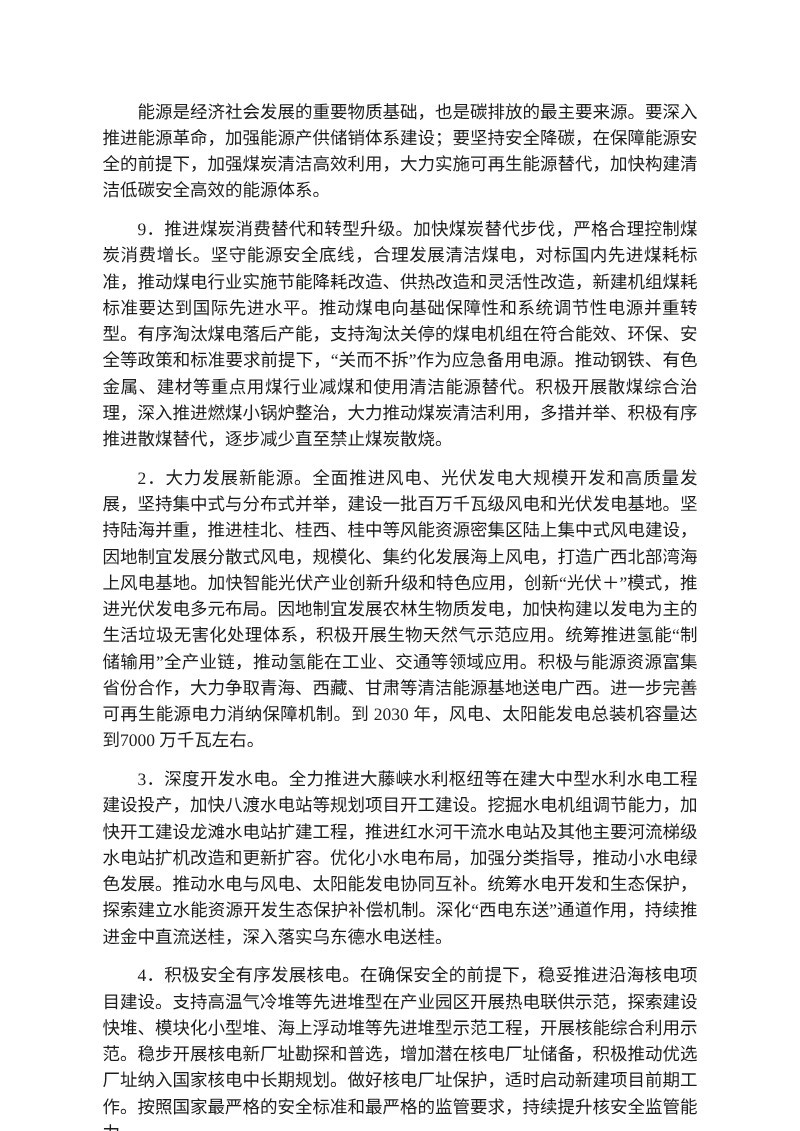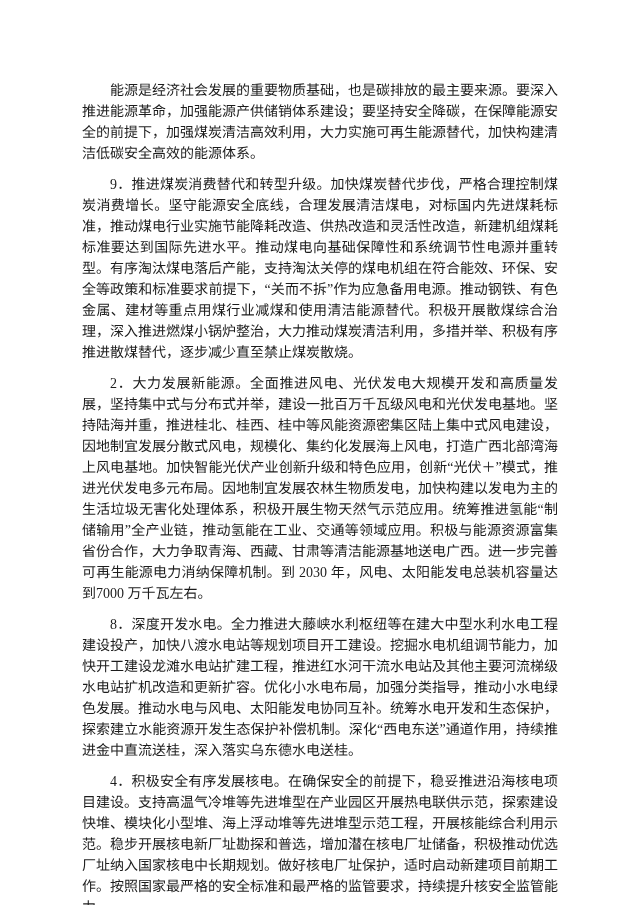--- a/index.html
+++ b/index.html
@@ -35,17 +35,17 @@
   }
 </style>
 </head>
 <body>
 
 <div class="page">
   <div class="doc">
     <p>能源是经济社会发展的重要物质基础，也是碳排放的最主要来源。要深入推进能源革命，加强能源产供储销体系建设；要坚持安全降碳，在保障能源安全的前提下，加强煤炭清洁高效利用，大力实施可再生能源替代，加快构建清洁低碳安全高效的能源体系。</p>
     <p>9．推进煤炭消费替代和转型升级。加快煤炭替代步伐，严格合理控制煤炭消费增长。坚守能源安全底线，合理发展清洁煤电，对标国内先进煤耗标准，推动煤电行业实施节能降耗改造、供热改造和灵活性改造，新建机组煤耗标准要达到国际先进水平。推动煤电向基础保障性和系统调节性电源并重转型。有序淘汰煤电落后产能，支持淘汰关停的煤电机组在符合能效、环保、安全等政策和标准要求前提下，“关而不拆”作为应急备用电源。推动钢铁、有色金属、建材等重点用煤行业减煤和使用清洁能源替代。积极开展散煤综合治理，深入推进燃煤小锅炉整治，大力推动煤炭清洁利用，多措并举、积极有序推进散煤替代，逐步减少直至禁止煤炭散烧。</p>
     <p>2．大力发展新能源。全面推进风电、光伏发电大规模开发和高质量发展，坚持集中式与分布式并举，建设一批百万千瓦级风电和光伏发电基地。坚持陆海并重，推进桂北、桂西、桂中等风能资源密集区陆上集中式风电建设，因地制宜发展分散式风电，规模化、集约化发展海上风电，打造广西北部湾海上风电基地。加快智能光伏产业创新升级和特色应用，创新“光伏＋”模式，推进光伏发电多元布局。因地制宜发展农林生物质发电，加快构建以发电为主的生活垃圾无害化处理体系，积极开展生物天然气示范应用。统筹推进氢能“制储输用”全产业链，推动氢能在工业、交通等领域应用。积极与能源资源富集省份合作，大力争取青海、西藏、甘肃等清洁能源基地送电广西。进一步完善可再生能源电力消纳保障机制。到 2030 年，风电、太阳能发电总装机容量达到7000 万千瓦左右。</p>
-    <p>8．深度开发水电。全力推进大藤峡水利枢纽等在建大中型水利水电工程建设投产，加快八渡水电站等规划项目开工建设。挖掘水电机组调节能力，加快开工建设龙滩水电站扩建工程，推进红水河干流水电站及其他主要河流梯级水电站扩机改造和更新扩容。优化小水电布局，加强分类指导，推动小水电绿色发展。推动水电与风电、太阳能发电协同互补。统筹水电开发和生态保护，探索建立水能资源开发生态保护补偿机制。深化“西电东送”通道作用，持续推进金中直流送桂，深入落实乌东德水电送桂。</p>
+    <p>3．深度开发水电。全力推进大藤峡水利枢纽等在建大中型水利水电工程建设投产，加快八渡水电站等规划项目开工建设。挖掘水电机组调节能力，加快开工建设龙滩水电站扩建工程，推进红水河干流水电站及其他主要河流梯级水电站扩机改造和更新扩容。优化小水电布局，加强分类指导，推动小水电绿色发展。推动水电与风电、太阳能发电协同互补。统筹水电开发和生态保护，探索建立水能资源开发生态保护补偿机制。深化“西电东送”通道作用，持续推进金中直流送桂，深入落实乌东德水电送桂。</p>
     <p>4．积极安全有序发展核电。在确保安全的前提下，稳妥推进沿海核电项目建设。支持高温气冷堆等先进堆型在产业园区开展热电联供示范，探索建设快堆、模块化小型堆、海上浮动堆等先进堆型示范工程，开展核能综合利用示范。稳步开展核电新厂址勘探和普选，增加潜在核电厂址储备，积极推动优选厂址纳入国家核电中长期规划。做好核电厂址保护，适时启动新建项目前期工作。按照国家最严格的安全标准和最严格的监管要求，持续提升核安全监管能力。</p>
 
   </div>
 </div>
 
 </body></html>

